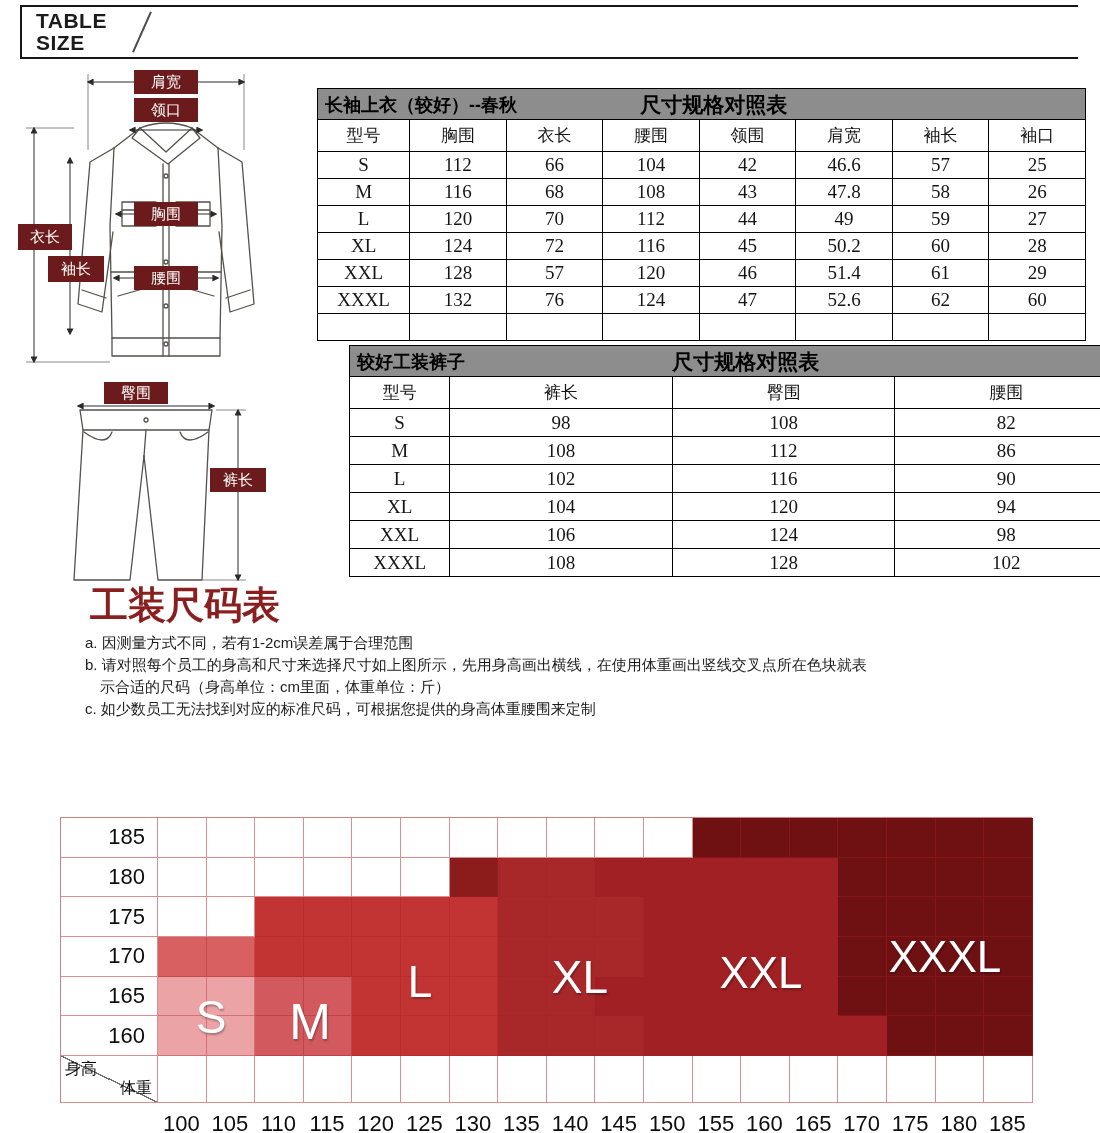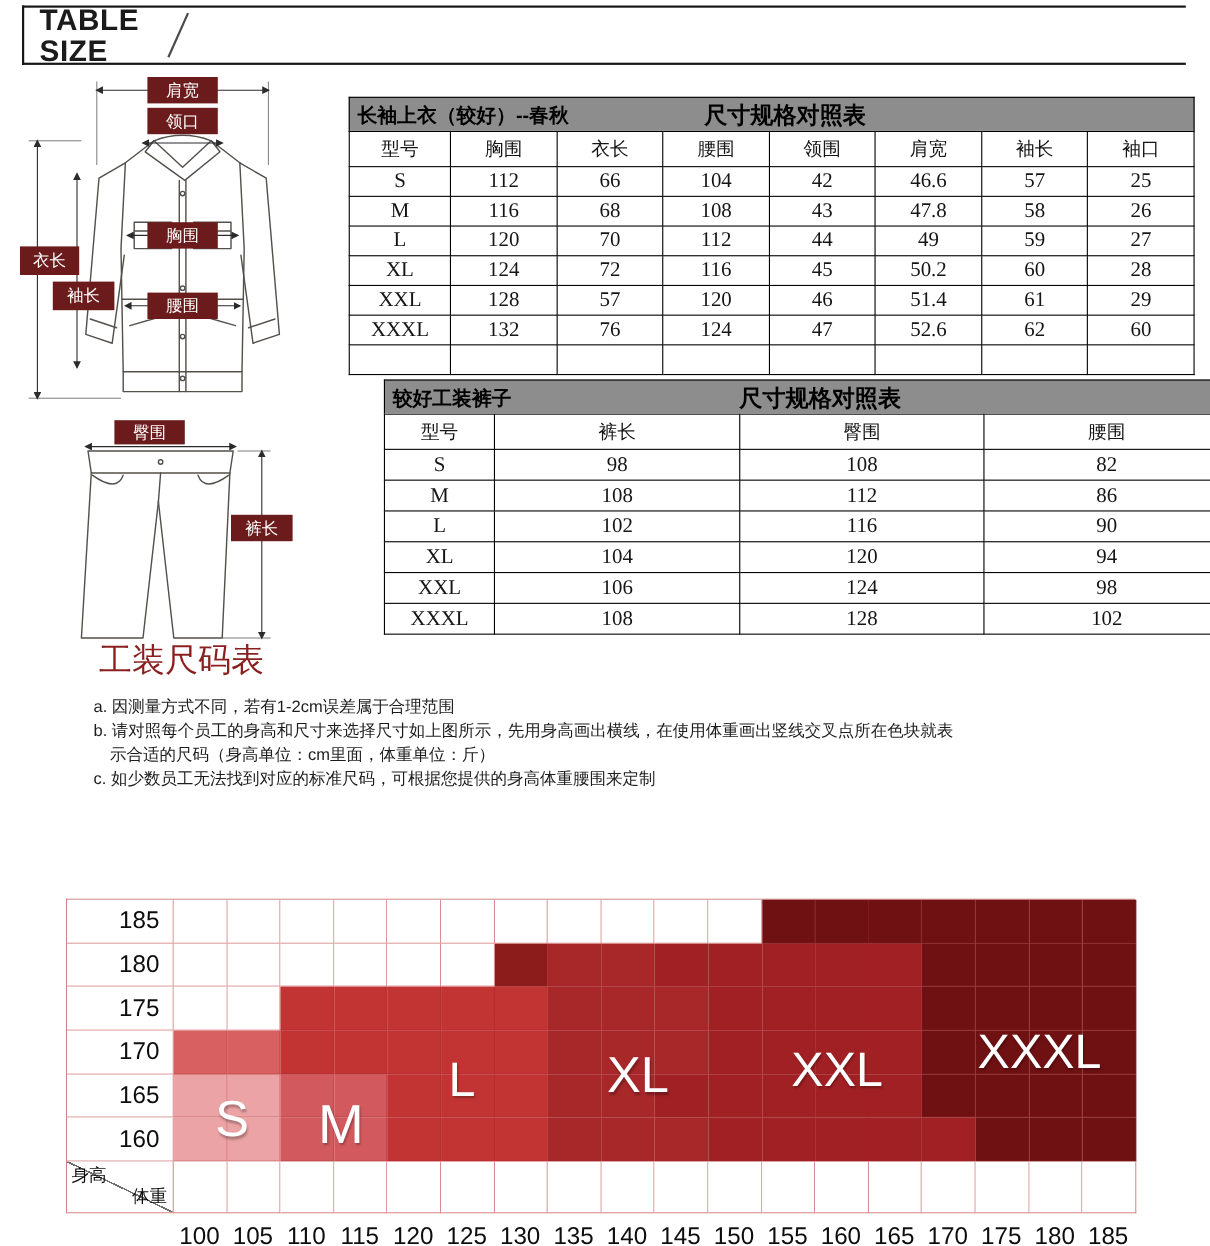--- a/index.html
+++ b/index.html
@@ -3,21 +3,21 @@
 <meta charset="utf-8">
 <style>
   html,body{margin:0;padding:0;background:#ffffff;}
   #page{position:relative;width:1100px;height:1133px;background:#fff;overflow:hidden;
         font-family:"Liberation Sans",sans-serif;color:#111;}
 
   
   .topbar{position:absolute;left:20px;top:5px;width:1058px;height:54px;
           border-top:2px solid #161616;border-bottom:2px solid #161616;border-left:2px solid #161616;
           display:flex;align-items:center;padding-left:14px;box-sizing:border-box;}
-  .tsbox{font-size:27px;font-weight:600;letter-spacing:.5px;line-height:1.04;color:#1b1b1b;}
+  .tsbox{font-size:21px;font-weight:600;letter-spacing:.5px;line-height:1.04;color:#1b1b1b;}
   .slash{width:2px;height:44px;background:#4a4a4a;transform:rotate(24deg);margin:0 30px 0 34px;}
   .brand .march{font-size:12px;letter-spacing:1.6px;color:#2e2e2e;margin-bottom:3px;}
   .brand .htitle{font-size:21px;color:#101010;}
 
   
   .diagram{position:absolute;left:18px;top:66px;}
   .garment{fill:none;stroke:#54504b;stroke-width:1.3;stroke-linejoin:round;stroke-linecap:round;}
   .arrow{stroke:#2b2b2b;stroke-width:1;}
   .guide{stroke:#6a6a6a;stroke-width:.8;}
   .badge{fill:#6b1b1b;}
@@ -31,21 +31,21 @@
   .bar .blabel{position:absolute;left:7px;top:4px;font-size:18px;font-weight:bold;color:#000;}
   .bar .btitle{position:absolute;left:42%;top:2px;font-size:21px;font-weight:bold;color:#000;}
   .stable table{border-collapse:collapse;width:100%;table-layout:fixed;background:#fff;}
   .stable th,.stable td{border:1px solid #000;text-align:center;padding:0;
         font-family:"Liberation Serif",serif;color:#151515;overflow:hidden;white-space:nowrap;}
   .stable th{font-weight:normal;font-size:17px;height:31px;}
   #stable-0 td{font-size:19px;height:26px;}
   #stable-1 td{font-size:19px;height:27px;}
 
   
-  .sectitle{position:absolute;left:90px;top:580px;font-size:30px;font-weight:400;color:#8a1f1f;}
+  .sectitle{position:absolute;left:90px;top:580px;font-size:38px;font-weight:700;color:#8a1f1f;}
   .notes{position:absolute;left:85px;top:632px;width:950px;font-size:15px;line-height:22px;color:#1c1c1c;}
   .notes .ntitle{font-weight:bold;font-size:16px;}
   .notes .nline{white-space:nowrap;}
   .notes .indent{padding-left:15px;}
 
   
   .chartwrap{position:absolute;left:60px;top:800px;width:972px;margin-top:17px;}
   .heatgrid{display:grid;border-left:1px solid #cf8080;border-top:1px solid #cf8080;}
   .hcell{box-sizing:border-box;border-right:1px solid rgba(165,35,40,.38);border-bottom:1px solid rgba(165,35,40,.38);}
   .hcell.wline{border-right:1px solid #d98f8f;border-bottom:1px solid #d98f8f;background:#fff;}

